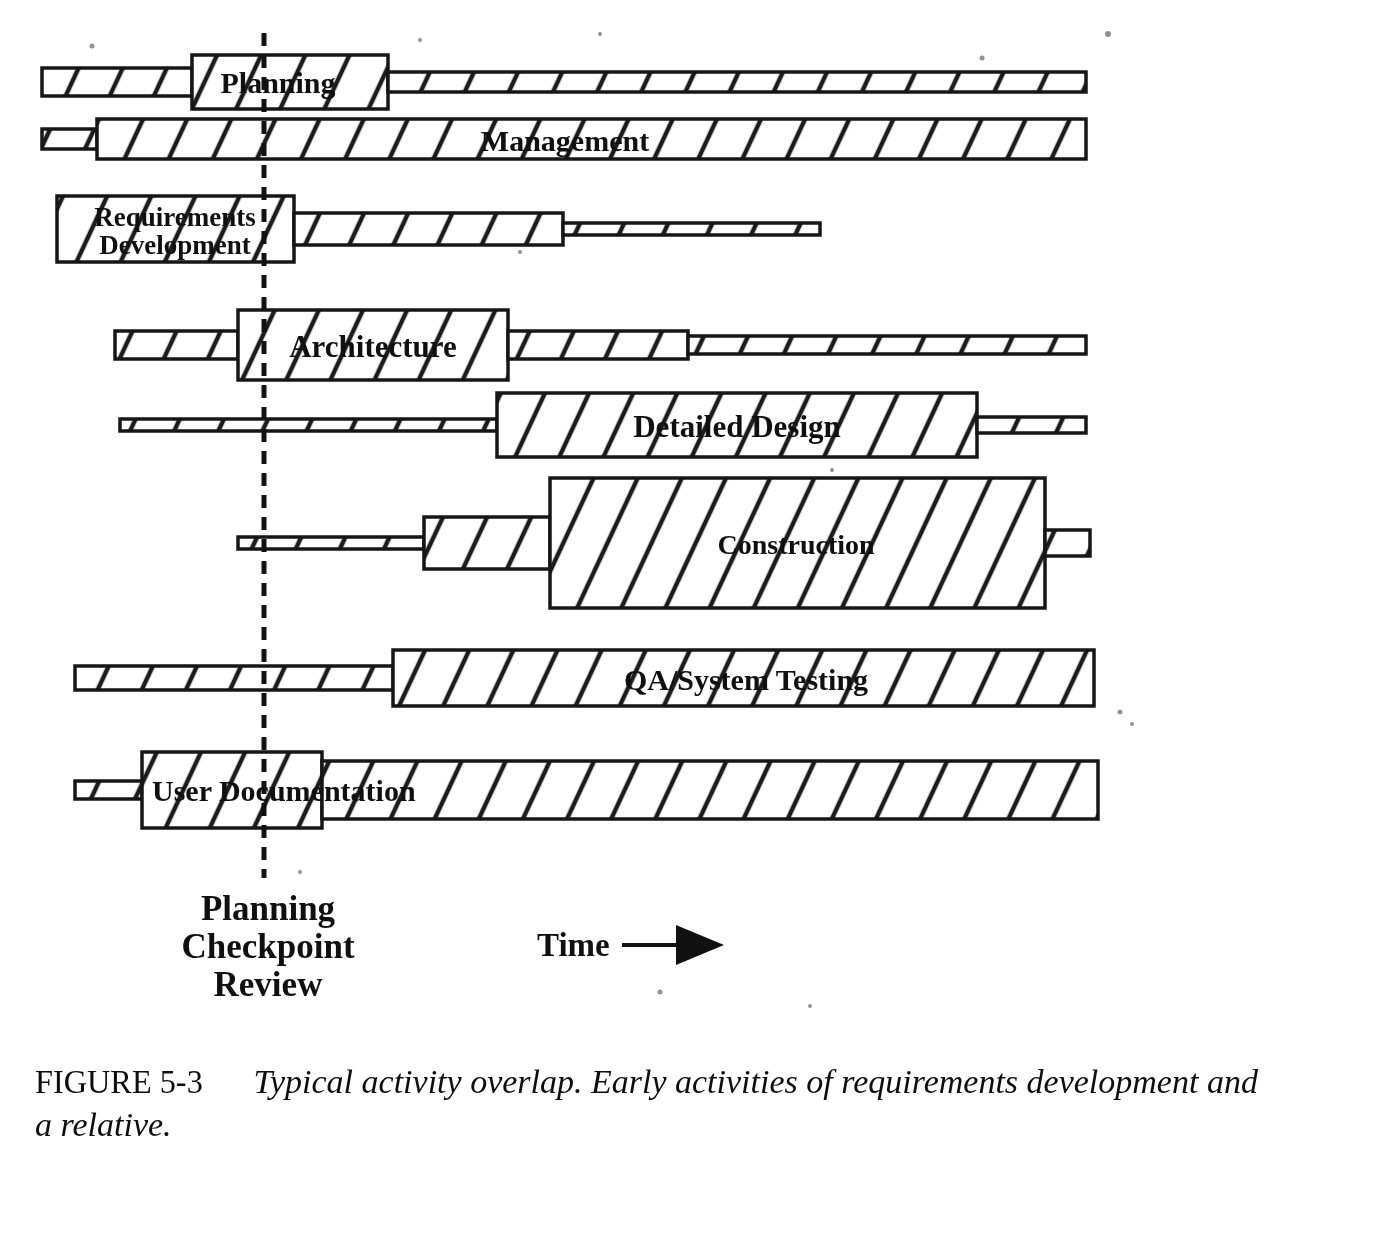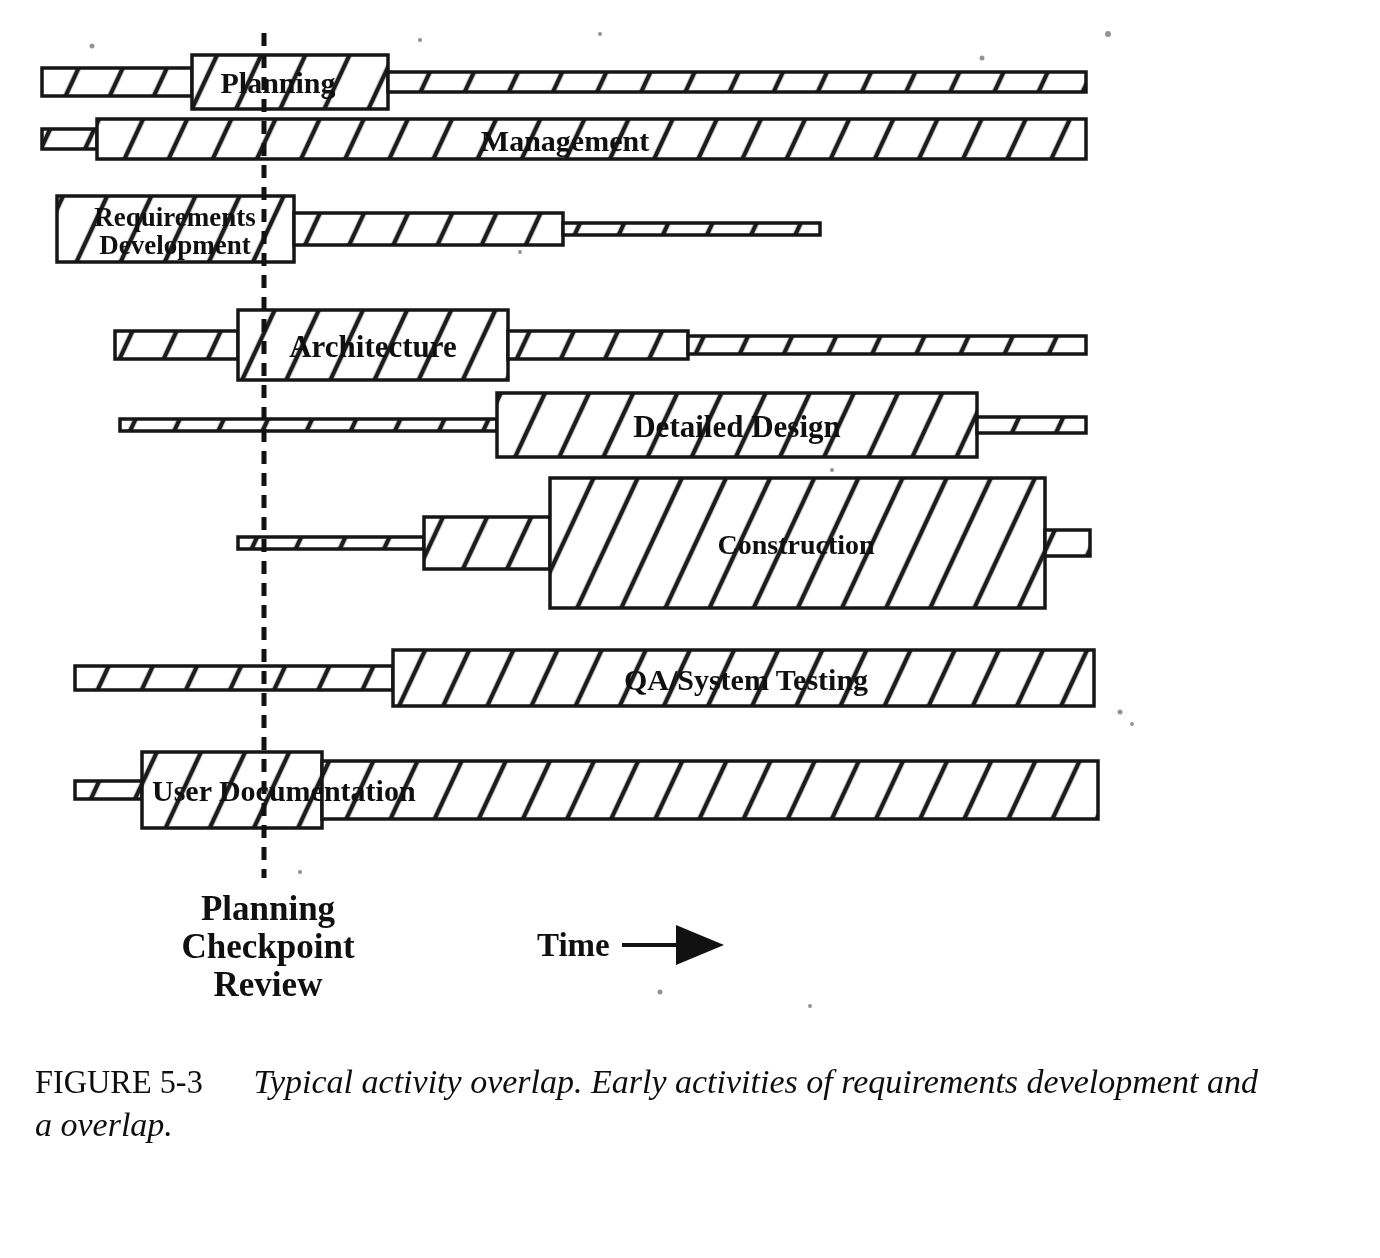--- a/index.html
+++ b/index.html
@@ -103,15 +103,15 @@
     <line class="dashed" x1="264" y1="33" x2="264" y2="878"></line>
 
     <text id="checkpoint-label" class="ck-label" text-anchor="middle"><tspan x="268" y="920">Planning</tspan><tspan x="268" y="958">Checkpoint</tspan><tspan x="268" y="996">Review</tspan></text>
 
     <text class="time-label" x="537" y="956" text-anchor="start">Time</text>
     <line class="arrow-line" x1="622" y1="945" x2="716" y2="945" marker-end="url(#arrowhead)"></line>
   </svg>
 
   <div class="caption">
     <div><span class="fig-label">FIGURE 5-3</span><span class="cap-text">Typical activity overlap. Early activities of requirements development and</span></div>
-    <div class="cap-text">a overlap.</div>
+    <div class="cap-text">a relative.</div>
   </div>
 </div>
 
 </body></html>

